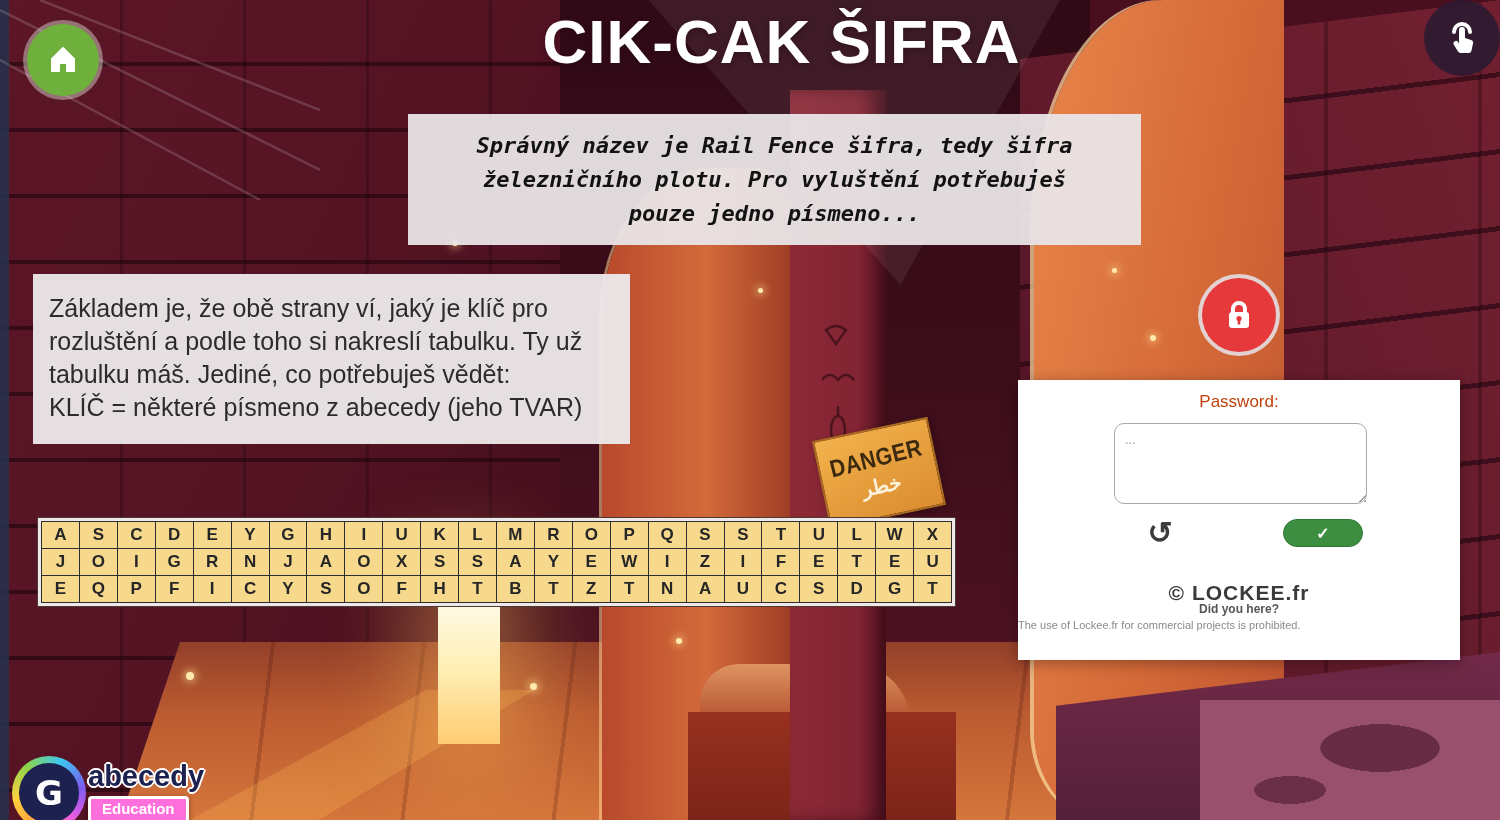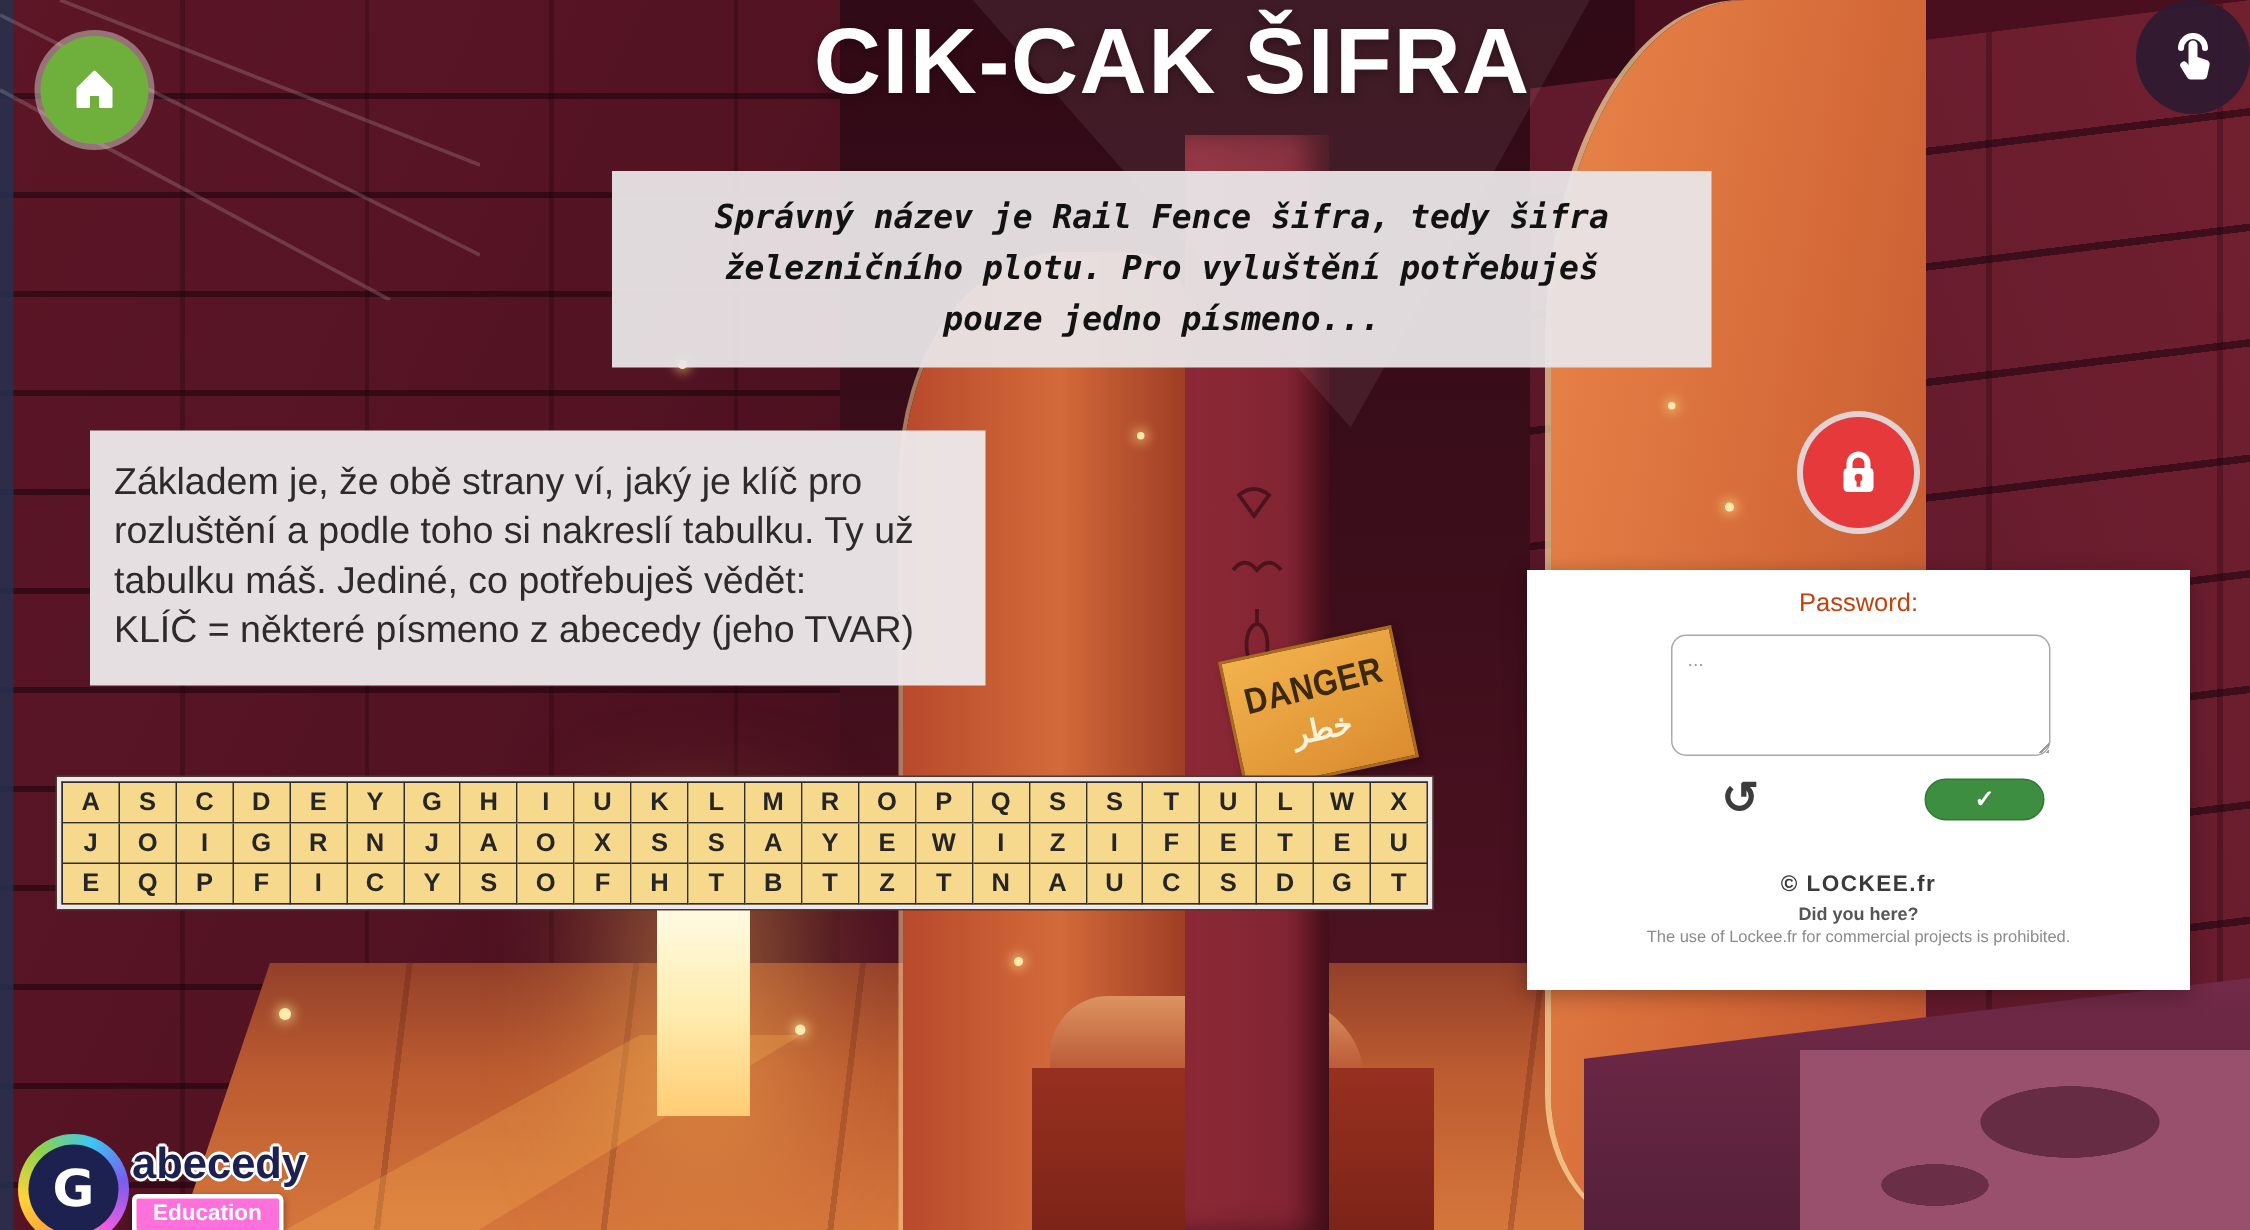--- a/index.html
+++ b/index.html
@@ -82,23 +82,23 @@
   .home-btn { left:27px; top:24px; width:72px; height:72px; background:#6fb03c;
     box-shadow:0 0 0 4px rgba(225,228,218,.45); }
   .tap-btn { left:1424px; top:0px; width:76px; height:76px; background:rgba(44,26,50,.92); }
   .lock-badge { left:1202px; top:278px; width:74px; height:74px; background:#e5393c;
     box-shadow:0 0 0 4px rgba(228,222,226,.9); }
 
   .info-top { left:408px; top:114px; width:733px; height:131px;
     background:rgba(233,229,231,.95); color:#121212;
     font-family:"DejaVu Sans Mono",monospace; font-weight:700; font-size:22px;
     line-height:34px; padding-top:15px; text-align:center; white-space:pre-line;font-style:italic; }
-  .info-left { left:33px; top:287px; width:597px; height:170px;
+  .info-left { left:33px; top:274px; width:597px; height:170px;
     background:rgba(236,232,234,.96); color:#2e2a2c;
-    font-size:25px; line-height:33px; padding:18px 16px; white-space:pre-line;margin-left:27px; }
+    font-size:25px; line-height:33px; padding:18px 16px; white-space:pre-line; }
 
   .table-frame { left:38px; top:518px; width:917px;
     border:3px solid #eee8eb; outline:1px solid #4a3a30; background:#2e2e2e; }
   .cipher-grid { display:grid; grid-template-columns:repeat(24,1fr); grid-auto-rows:27px;
     border-top:1px solid #2e2e2e; border-left:1px solid #2e2e2e; }
   .cipher-grid .cell { background:#f6d98c; border-right:1px solid #2e2e2e; border-bottom:1px solid #2e2e2e;
     display:flex; align-items:center; justify-content:center;
     font-size:17px; font-weight:700; color:#262626; }
 
   .pw-panel { left:1018px; top:380px; width:442px; height:280px; background:#fff;
@@ -112,24 +112,24 @@
   .resize-handle { position:absolute; left:338px; top:112px; width:10px; height:10px;
     background:repeating-linear-gradient(135deg,transparent 0 2px,#9a9a9a 2px 3.5px);
     clip-path:polygon(100% 0,100% 100%,0 100%); }
   .pw-refresh { position:absolute; left:122px; top:133px; width:40px; height:40px;
     background:none; border:none; font-size:30px; font-weight:700; color:#3c3c3c;
     cursor:pointer; line-height:36px; text-align:center; }
   .pw-check { position:absolute; left:265px; top:139px; width:80px; height:28px;
     background:#3e8e41; border:1px solid #2e7a33; border-radius:14px; color:#fff;
     font-size:16px; font-weight:700; cursor:pointer; }
   .pw-brand { position:absolute; top:201px; width:100%; text-align:center;
-    font-size:15px; font-weight:800; color:#3a3a3a; letter-spacing:1px; }
+    font-size:21px; font-weight:800; color:#3a3a3a; letter-spacing:1px; }
   .pw-dyk { position:absolute; top:222px; width:100%; text-align:center;
     font-size:12px; font-weight:700; color:#555; }
-  .pw-notice { position:absolute; top:239px; width:100%; text-align:center;
+  .pw-notice { position:absolute; top:239px; width:100%; 
     font-size:11px; color:#8a8a8a; }
   .pw-question { position:absolute; top:253px; width:100%; text-align:center;
     font-size:11px; color:#8a8a8a; }
   .pw-link { text-decoration:underline; color:#7a7a7a; cursor:pointer; }
 
   .gen-logo { left:12px; top:756px; width:74px; height:74px; border-radius:50%;
     background:conic-gradient(from 200deg,#ff9a3c,#ffd23c,#8ed34a,#3cc8f0,#7a5cf0,#f05ce0,#ff9a3c);
     display:flex; align-items:center; justify-content:center; cursor:pointer; }
   .gen-logo-inner { width:60px; height:60px; border-radius:50%; background:#1d2150;
     display:flex; align-items:center; justify-content:center;

